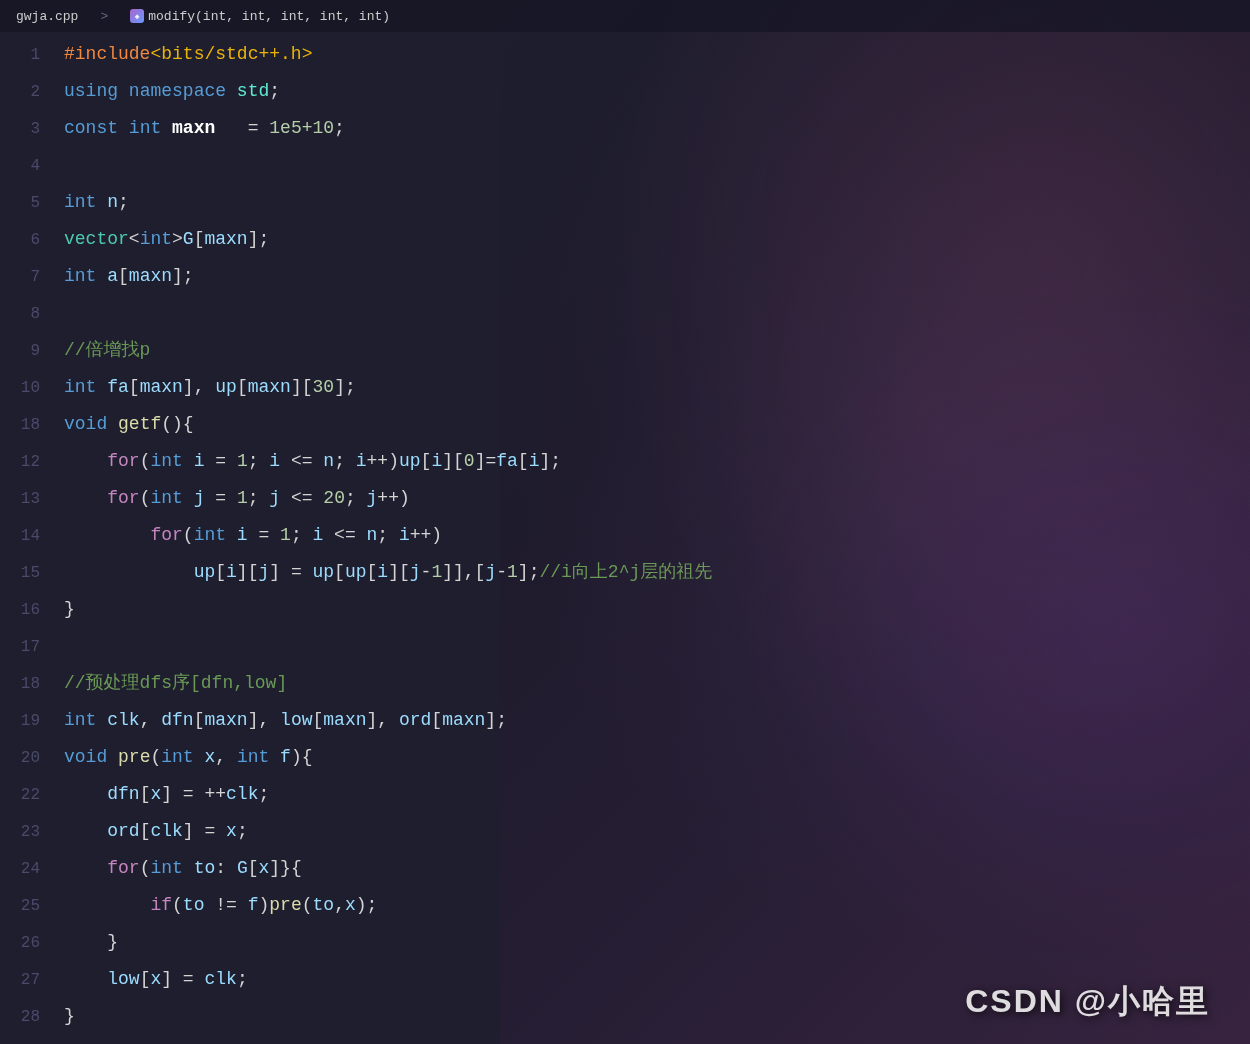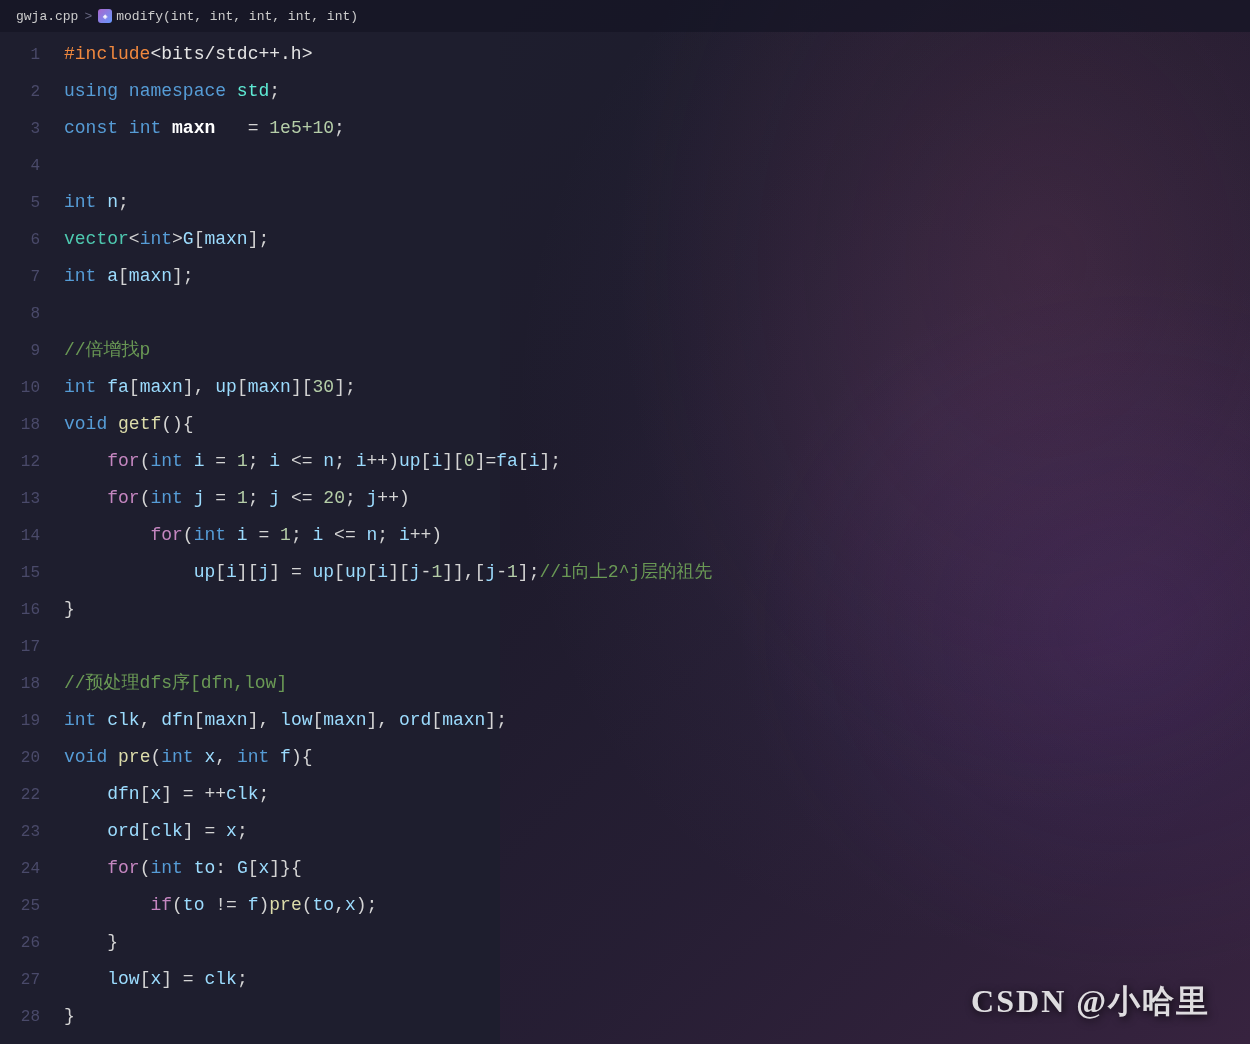--- a/index.html
+++ b/index.html
@@ -52,21 +52,21 @@
 
     .breadcrumb {
       position: relative;
       z-index: 1;
       padding: 6px 16px;
       font-size: 13px;
       color: #9a9ab0;
       background-color: rgba(20, 20, 35, 0.7);
       display: flex;
       align-items: center;
-      gap: 6px;
+      gap: 22px;
       height: 32px;
     }
 
     .breadcrumb-file {
       color: #cccccc;
     }
 
     .breadcrumb-sep {
       color: #666680;
     }
@@ -120,21 +120,21 @@
 
     .line-content {
       flex: 1;
       white-space: pre;
       line-height: 36px;
       padding-left: 4px;
     }
 
     
     .c-include { color: #f0883e; }
-    .c-header { color: #e5e5e5; }
+    .c-header { color: #eab308; }
     .c-keyword { color: #569cd6; }
     .c-namespace { color: #5eead4; }
     .c-number { color: #b5cea8; }
     .c-plain { color: #d4d4d4; }
     .c-comment { color: #6a9955; }
     .c-bold { color: #ffffff; font-weight: bold; }
     .c-teal { color: #4ec9b0; }
     .c-yellow { color: #dcdcaa; }
     .c-pink { color: #c586c0; }
     .c-lightblue { color: #9cdcfe; }
@@ -142,21 +142,21 @@
     
     .watermark {
       position: absolute;
       bottom: 20px;
       right: 40px;
       z-index: 10;
       font-size: 32px;
       font-weight: bold;
       color: rgba(255,255,255,0.85);
       text-shadow: 2px 2px 8px rgba(0,0,0,0.8);
-      font-family: Liberation Serif, serif;
+      font-family: Liberation Sans, sans-serif;
       letter-spacing: 2px;
     }
   </style>
 </head>
 <body>
 
 <div class="editor-container">
 
   <div class="bg-overlay"></div>
   <div class="bg-character"></div>

